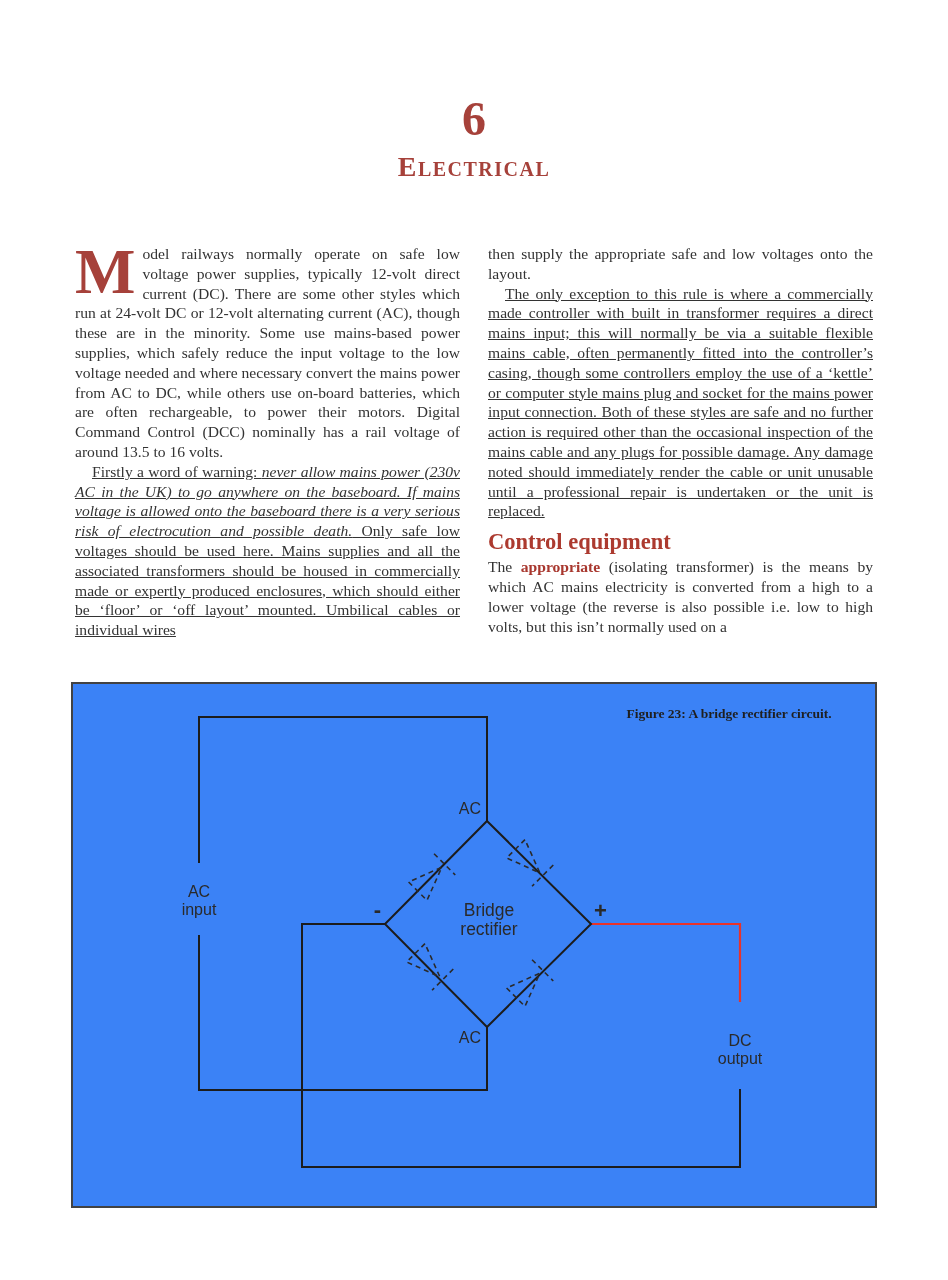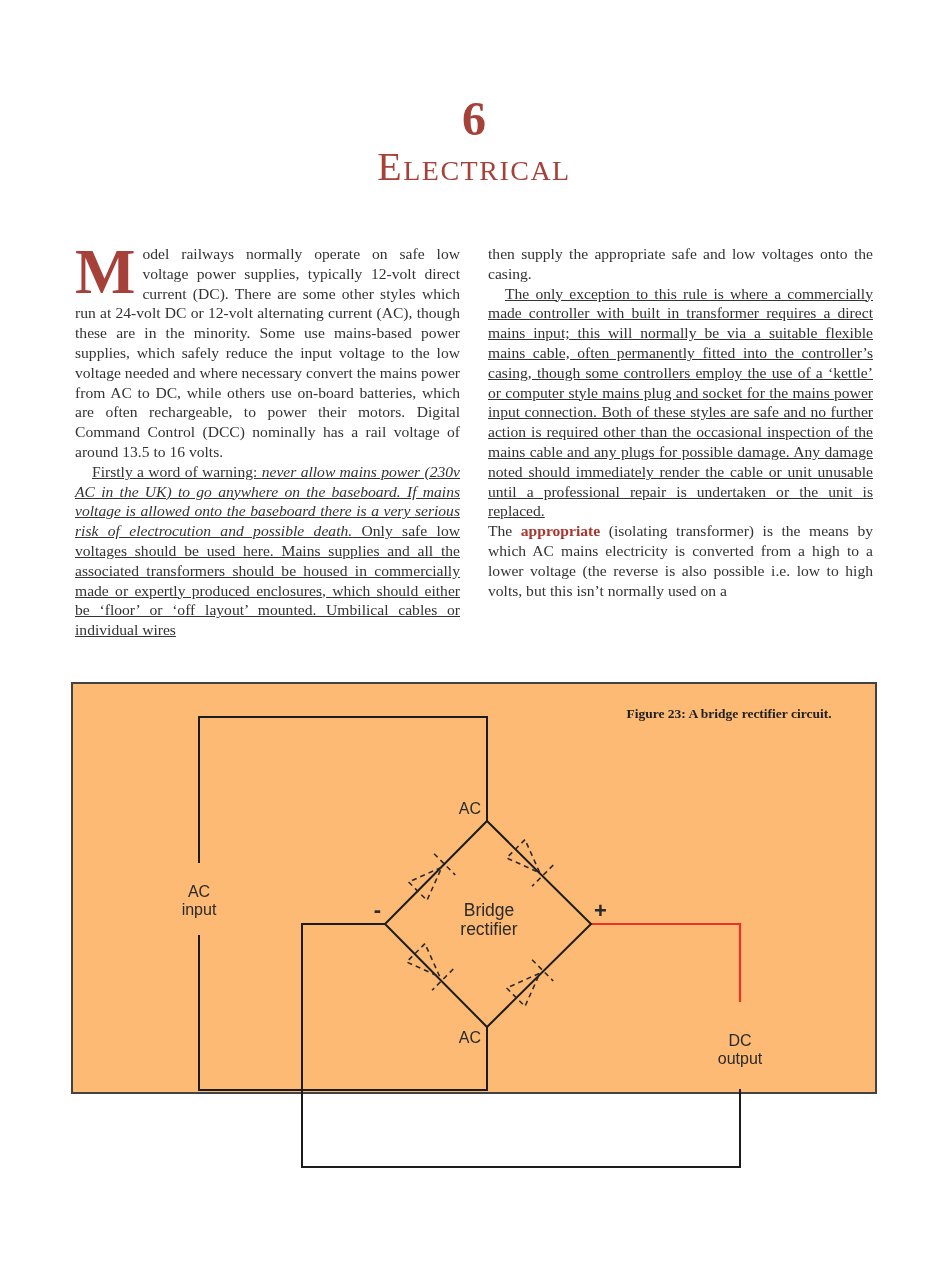--- a/index.html
+++ b/index.html
@@ -19,21 +19,21 @@
     font-family:"Liberation Serif", serif;
     color:var(--body_ink);
     overflow:hidden;
   }
   .chapter-header{position:absolute;top:96px;left:0;right:0;text-align:center;color:var(--accent_red);}
   .chapter-number{
     font-size:48px;font-weight:bold;line-height:46px;
   }
   .chapter-title{
     margin-top:4px;
-    font-size:40px;font-weight:normal;
+    font-size:28px;font-weight:bold;
     font-variant:small-caps;
     letter-spacing:1.5px;
     line-height:42px;
   }
   .columns{
     position:absolute;top:244px;left:75px;width:798px;
     display:flex;gap:28px;
   }
   .col{width:385px;}
   .para{
@@ -53,24 +53,24 @@
   .para em{font-style:italic;}
   .para .kw{font-weight:bold;color:var(--keyword_red);}
   .section-heading{
     margin:9px 0 3px 0;
     font-size:22.5px;font-weight:bold;
     color:var(--heading_red);
     line-height:24px;
   }
   .circuit-figure{
     position:absolute;top:682px;left:71px;
-    width:806px;height:412px;
+    width:806px;height:526px;
     border:2px solid var(--box_border);
     box-sizing:border-box;
-    margin:0;background:#fdba74;
+    margin:0;background:#3b82f6;
   }
   .circuit-figure svg{display:block;}
   .wire{fill:none;stroke:var(--wire_black);stroke-width:2;}
   .wire-red{fill:none;stroke:var(--wire_red);stroke-width:2.2;}
   .diamond{fill:none;stroke:var(--wire_black);stroke-width:2;}
   .diode{fill:none;stroke:#2a2a2a;stroke-width:1.6;stroke-dasharray:5 4;}
   .lbl{
     font-family:"Liberation Sans", sans-serif;
     font-size:16px;fill:#2a2a2a;
   }
@@ -90,22 +90,23 @@
     <div class="chapter-number">6</div>
     <div class="chapter-title">Electrical</div>
   </header>
 
   <main class="columns">
     <div class="col">
       <p class="para"><span class="dropcap">M</span><span>odel railways normally operate on safe low voltage power supplies, typically 12-volt direct current (DC). There are some other styles which run at 24-volt DC or 12-volt alternating current (AC), though these are in the minority. Some use mains-based power supplies, which safely reduce the input voltage to the low voltage needed and where necessary convert the mains power from AC to DC, while others use on-board batteries, which are often rechargeable, to power their motors. Digital Command Control (DCC) nominally has a rail voltage of around 13.5 to 16 volts.</span></p>
       <p class="para indent"><span>Firstly a word of warning: </span><em>never allow mains power (230v AC in the UK) to go anywhere on the baseboard. If mains voltage is allowed onto the baseboard there is a very serious risk of electrocution and possible death.</em><span> Only safe low voltages should be used here. Mains supplies and all the associated transformers should be housed in commercially made or expertly produced enclosures, which should either be ‘floor’ or ‘off layout’ mounted. Umbilical cables or individual wires</span></p>
     </div>
     <div class="col">
-      <p class="para">then supply the appropriate safe and low voltages onto the casing.</p>
+      <p class="para">then supply the appropriate safe and low voltages onto the layout.</p>
       <p class="para indent">The only exception to this rule is where a commercially made controller with built in transformer requires a direct mains input; this will normally be via a suitable flexible mains cable, often permanently fitted into the controller’s casing, though some controllers employ the use of a ‘kettle’ or computer style mains plug and socket for the mains power input connection. Both of these styles are safe and no further action is required other than the occasional inspection of the mains cable and any plugs for possible damage. Any damage noted should immediately render the cable or unit unusable until a professional repair is undertaken or the unit is replaced.</p>
+      <h2 class="section-heading">Control equipment</h2>
       <p class="para"><span>The </span><strong class="kw">appropriate</strong><span> (isolating transformer) is the means by which AC mains electricity is converted from a high to a lower voltage (the reverse is also possible i.e. low to high volts, but this isn’t normally used on a</span></p>
     </div>
   </main>
 
   <figure class="circuit-figure">
     <svg width="802" height="516" viewBox="0 0 802 516" xmlns="http://www.w3.org/2000/svg">
 
       <text class="fig-caption" x="656" y="34" text-anchor="middle">Figure 23: A bridge rectifier circuit.</text>
 
       <polyline class="wire" points="414,137 414,33 126,33 126,179"></polyline>

